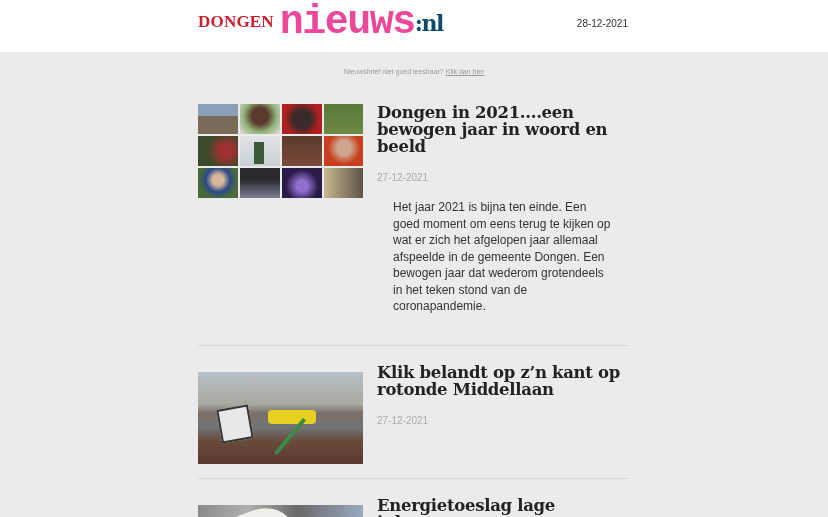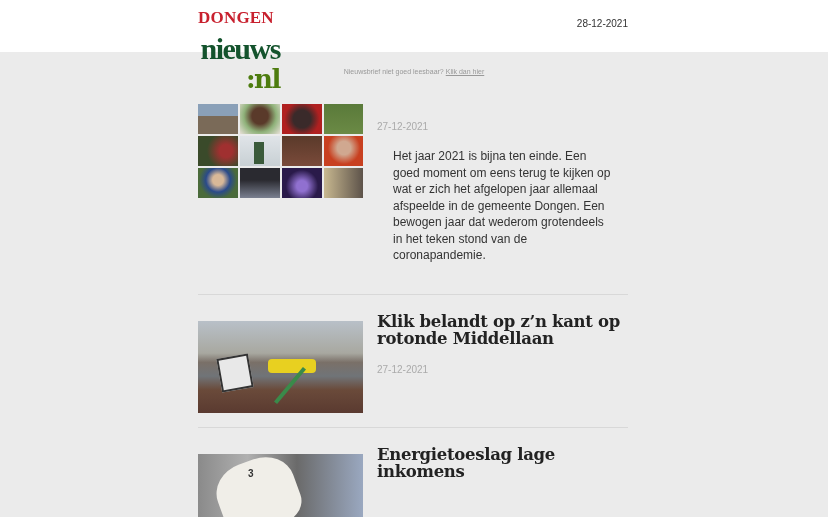--- a/index.html
+++ b/index.html
@@ -1,22 +1,22 @@
 <!DOCTYPE html>
 <html><head>
 <meta charset="utf-8">
 <style>
   html, body { margin:0; padding:0; }
   body { width:828px; height:517px; overflow:hidden; background:#ebebeb; font-family:"Liberation Sans", sans-serif; }
   .header { background:#fff; height:52px; position:relative; }
   .header-inner { position:absolute; left:198px; top:0; width:432px; height:52px; }
-  .logo { position:absolute; left:0; top:8px; display:flex; align-items:flex-end;flex-direction:column; }
+  .logo { position:absolute; left:0; top:8px; display:flex; align-items:flex-end; }
   .logo-dongen { font-family:"Liberation Serif", serif; color:#c8202e; font-size:17px; font-weight:bold; letter-spacing:0.2px; margin-right:6px; margin-bottom:6px; }
-  .logo-nieuws { font-family:Liberation Serif, serif; font-weight:bold; font-size:30px; color:#14532d; letter-spacing:-1.5px; line-height:30px; }
-  .logo-nl { font-family:"DejaVu Serif", serif; font-weight:bold; font-size:26px; color:#4d7c0f; letter-spacing:-1.5px; line-height:30px; }
+  .logo-nieuws { font-family:Liberation Mono, monospace; font-weight:bold; font-size:40px; color:#ec4899; letter-spacing:-1.5px; line-height:30px; }
+  .logo-nl { font-family:"DejaVu Serif", serif; font-weight:bold; font-size:22px; color:#0c4a6e; letter-spacing:-1.5px; line-height:30px; }
   .header-date { position:absolute; right:2px; top:18px; font-size:10px; color:#333;margin-left:24px; }
   .notice { text-align:center; font-size:7px; color:#999; margin-top:16px; height:10px; }
   .notice a { color:#999; text-decoration:underline; }
   .list { position:absolute; left:198px; top:100px; width:430px; }
   .article { display:flex; padding:4px 0 14px 0; border-bottom:1px solid #d8d8d8; margin-bottom:14px; }
   .article:last-child { border-bottom:none; }
   .thumb { width:165px; flex:0 0 165px; margin-right:14px; position:relative; overflow:hidden; }
   .content { flex:1; }
   .title { font-family:"DejaVu Serif", serif; font-weight:bold; font-size:16.5px; line-height:17px; color:#222; margin:0; letter-spacing:-0.3px; }
   .date { font-size:10px; color:#aaa; margin:17px 0 9px 0; }
@@ -57,20 +57,21 @@
           </div>
         <div style="background:linear-gradient(#5a3a2a,#7a4a3a)"></div>
         <div style="background:radial-gradient(circle at 50% 40%,#d0a890 25%,#c84020 60%)"></div>
         <div style="background:radial-gradient(circle at 50% 40%,#d8b898 20%,#2a4a8a 45%,#4a6a3a 70%)"></div>
         <div style="background:linear-gradient(#2a2a30 40%,#7a8090)"></div>
         <div style="background:radial-gradient(circle at 50% 60%,#9070d0 20%,#2a1a4a 60%)"></div>
         <div style="background:linear-gradient(90deg,#c8b890,#5a5048)"></div>
       </div>
     </div>
     <div class="content">
+      <h2 class="title">Dongen in 2021....een bewogen jaar in woord en beeld</h2>
       <div class="date">27-12-2021</div>
       <p class="summary">Het jaar 2021 is bijna ten einde. Een goed moment om eens terug te kijken op wat er zich het afgelopen jaar allemaal afspeelde in de gemeente Dongen. Een bewogen jaar dat wederom grotendeels in het teken stond van de coronapandemie.</p>
     </div>
   </div>
 
   <div class="article">
     <div class="thumb" style="height:92px;margin-top:8px;background:linear-gradient(#b8c0c8 0%,#a8a8a0 35%,#7a7068 45%,#707478 60%,#6a4a3a 75%,#5a3a30 100%)">
       <span style="position:absolute;left:21px;top:35px;width:28px;height:30px;background:#e8e8e8;border:2px solid #333;transform:rotate(-10deg)"></span>
       <span style="position:absolute;left:70px;top:38px;width:48px;height:14px;background:#e8d020;border-radius:4px"></span>
       <span style="position:absolute;left:90px;top:42px;width:4px;height:45px;background:#3a8a4a;transform:rotate(40deg)"></span>

